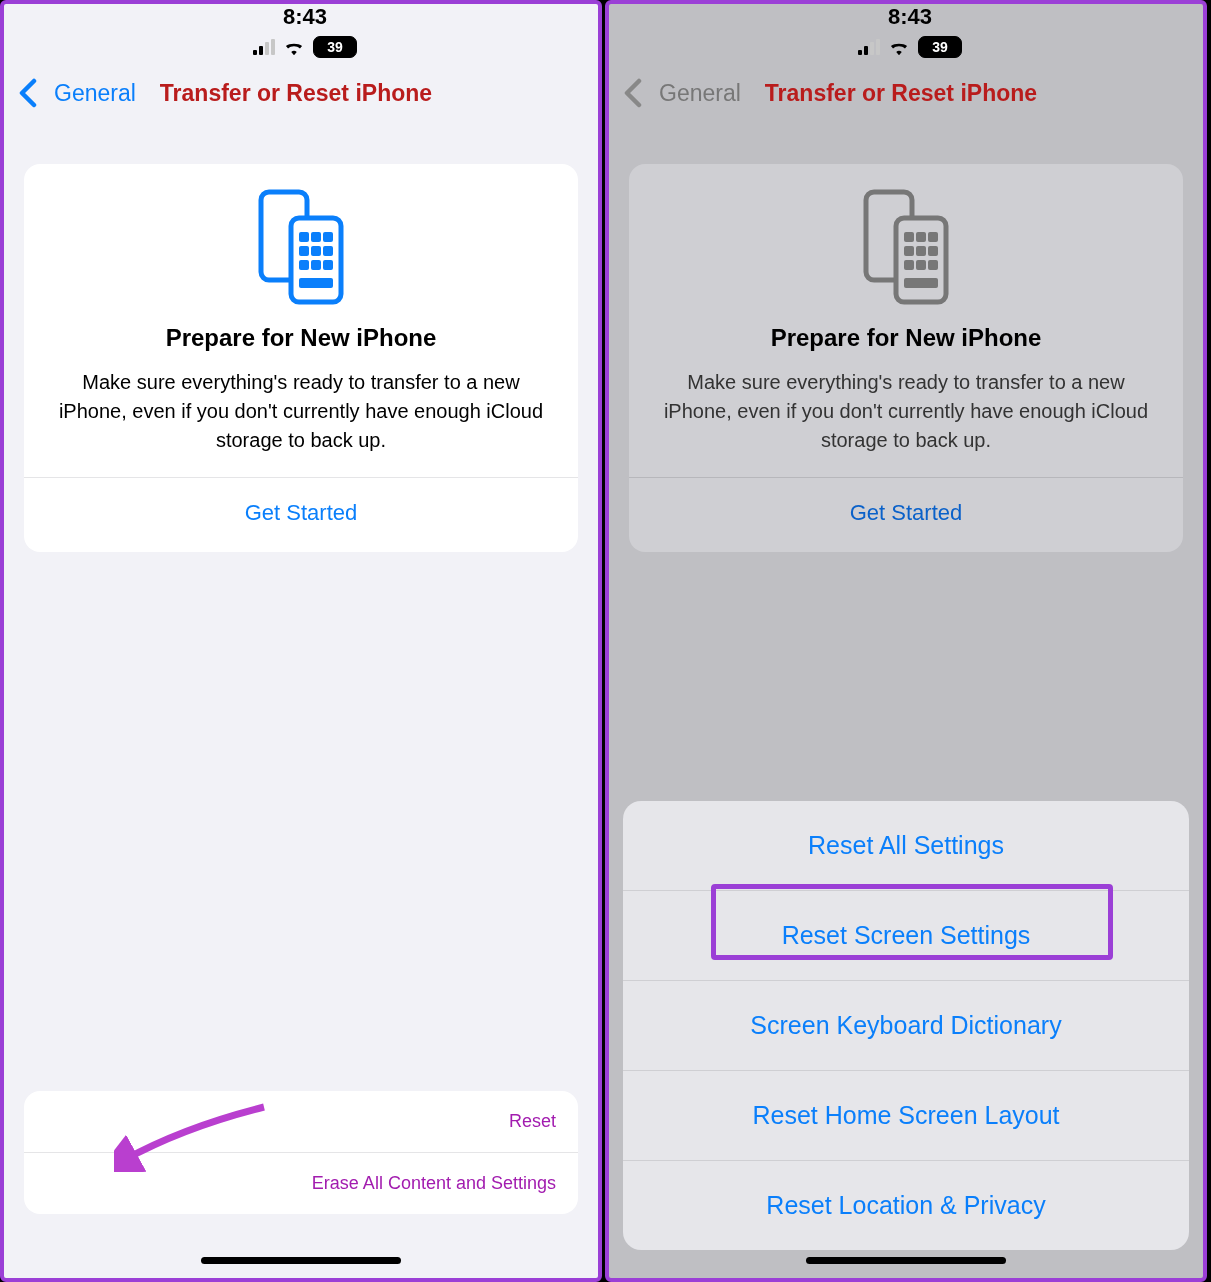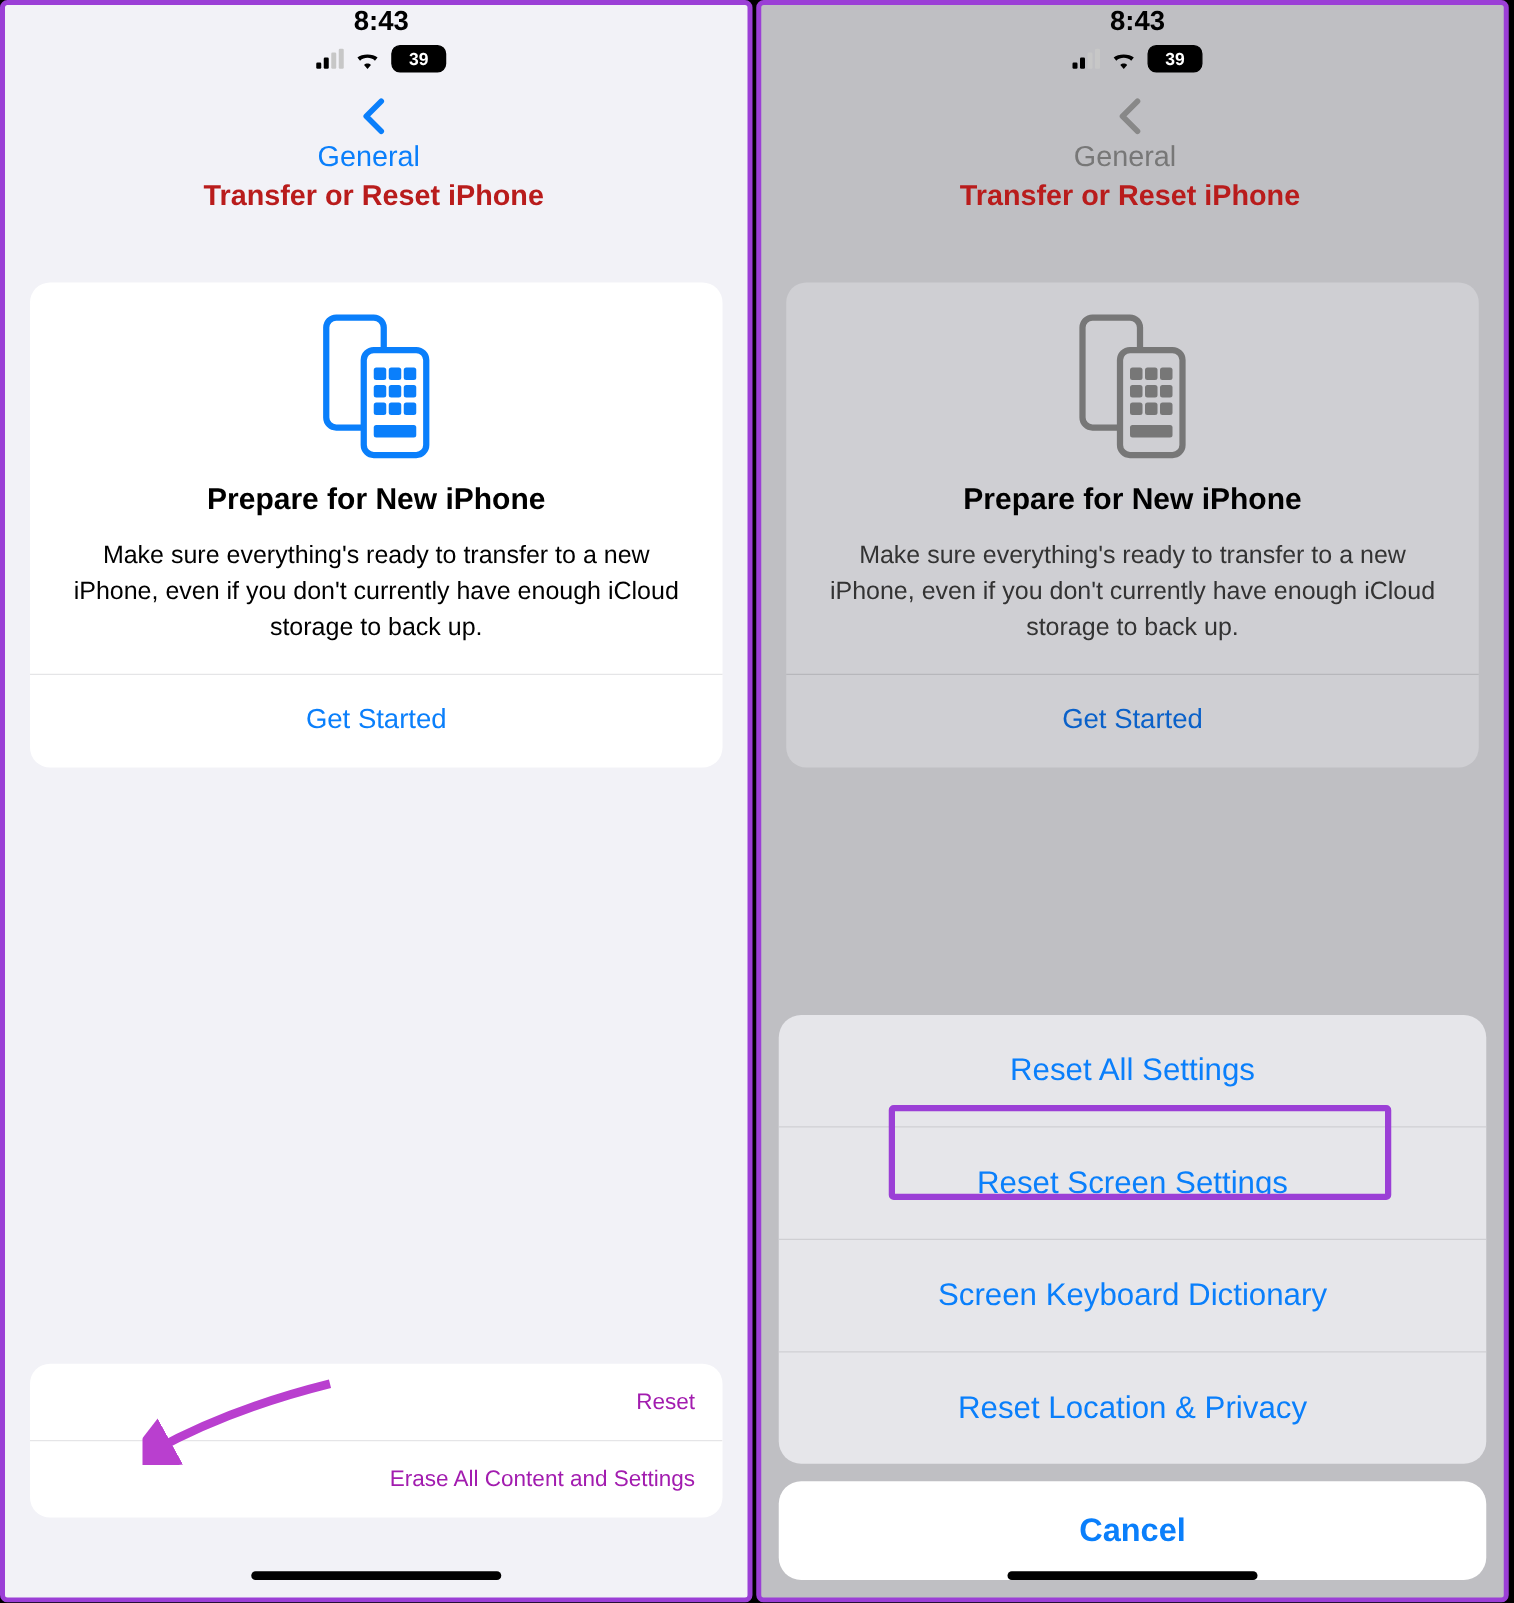--- a/index.html
+++ b/index.html
@@ -46,22 +46,21 @@
   .battery {
     display: flex; gap: 3px;
     border: 1.5px solid #000; border-radius: 7px; padding: 2px 3px;
     height: 22px; min-width: 44px; background:#000; justify-content:center;
   }
   .battery-text { font-size: 14px; font-weight: 700; color: #fff; }
 
   
   .nav-header {
     display: flex; align-items: center; padding: 20px 18px 18px 14px;
-    gap: 4px;
-    flex-direction: column;
+    gap: 16px;
   }
   .chevron { width: 20px; height: 30px; color:#0a7ffb; }
   .dimmed .chevron { color:#888; }
   .back-label { font-size: 23px; color:#0a7ffb; margin-right: 8px; }
   .dimmed .back-label { color:#777; }
   .nav-title { font-size: 23px; font-weight: 600; color:#b91c1c; }
 
   
   .card {
     margin: 38px 20px 0 20px;
@@ -246,21 +245,21 @@
     <p>Make sure everything's ready to transfer to a new iPhone, even if you don't currently have enough iCloud storage to back up.</p>
     <div class="divider"></div>
     <div class="get-started">Get Started</div>
   </div>
 
   <div class="sheet-wrap">
     <div class="sheet">
       <div class="sheet-row">Reset All Settings</div>
       <div class="sheet-row">Reset Screen Settings</div>
       <div class="sheet-row">Screen Keyboard Dictionary</div>
+      <div class="sheet-row">Reset Home Screen Layout</div>
       <div class="sheet-row">Reset Location &amp; Privacy</div>
     </div>
-    <div class="cancel-btn">Cancel</div>
   </div>
 
   <div class="highlight-box" style="left:102px; width:402px; top:880px; height:76px;"></div>
 
   <div class="home-ind"></div>
 </div>
 
 </body></html>

